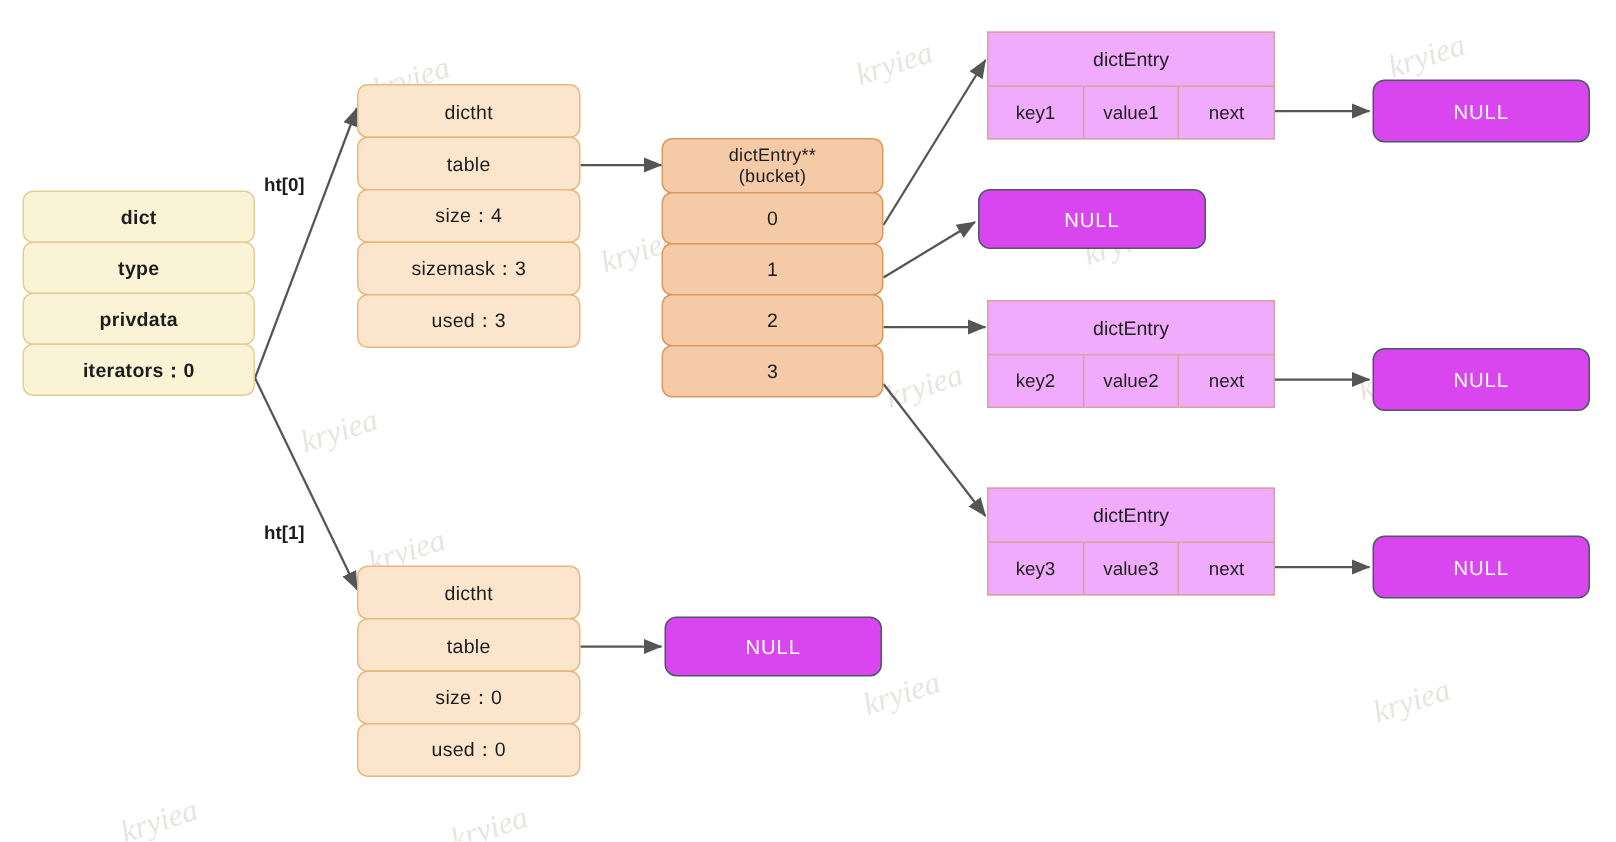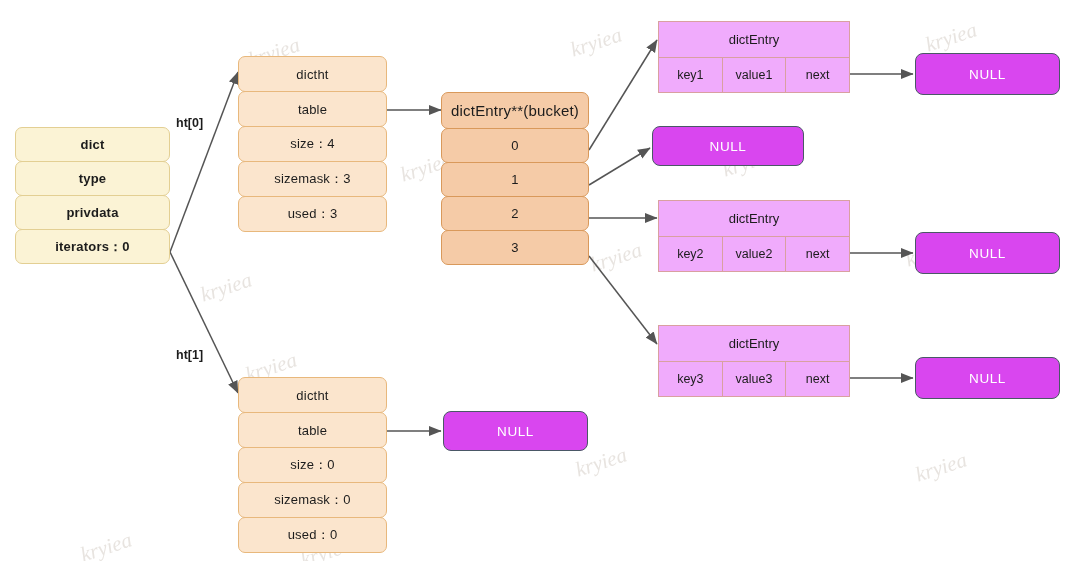--- a/index.html
+++ b/index.html
@@ -52,22 +52,22 @@
     height: 36px;
     margin-bottom: -1px;
   }
 
   
   .bucket-head {
     background: #f5cba7;
     border: 1px solid #d9995b;
     height: 37px;
     line-height: 1.15;
-    flex-direction: row;
-    font-size: 15px;
+    flex-direction: column;
+    font-size: 12px;
     margin-bottom: -1px;
     text-align: right;
   }
   .bucket-cell {
     background: #f5cba7;
     border: 1px solid #d9995b;
     height: 35px;
     margin-bottom: -1px;
     font-size: 13px;
   }
@@ -223,21 +223,20 @@
     <div class="cell ht-cell">table</div>
     <div class="cell ht-cell">size：4</div>
     <div class="cell ht-cell">sizemask：3</div>
     <div class="cell ht-cell">used：3</div>
   </div>
 
   <div class="stack" style="left:238px; top:377px; width:149px;">
     <div class="cell ht-cell">dictht</div>
     <div class="cell ht-cell">table</div>
     <div class="cell ht-cell">size：0</div>
-    <div class="cell ht-cell">sizemask：0</div>
     <div class="cell ht-cell">used：0</div>
   </div>
 
   <div class="stack" style="left:441px; top:92px; width:148px;">
     <div class="cell bucket-head">
       <span>dictEntry**</span>
       <span>(bucket)</span>
     </div>
     <div class="cell bucket-cell">0</div>
     <div class="cell bucket-cell">1</div>

